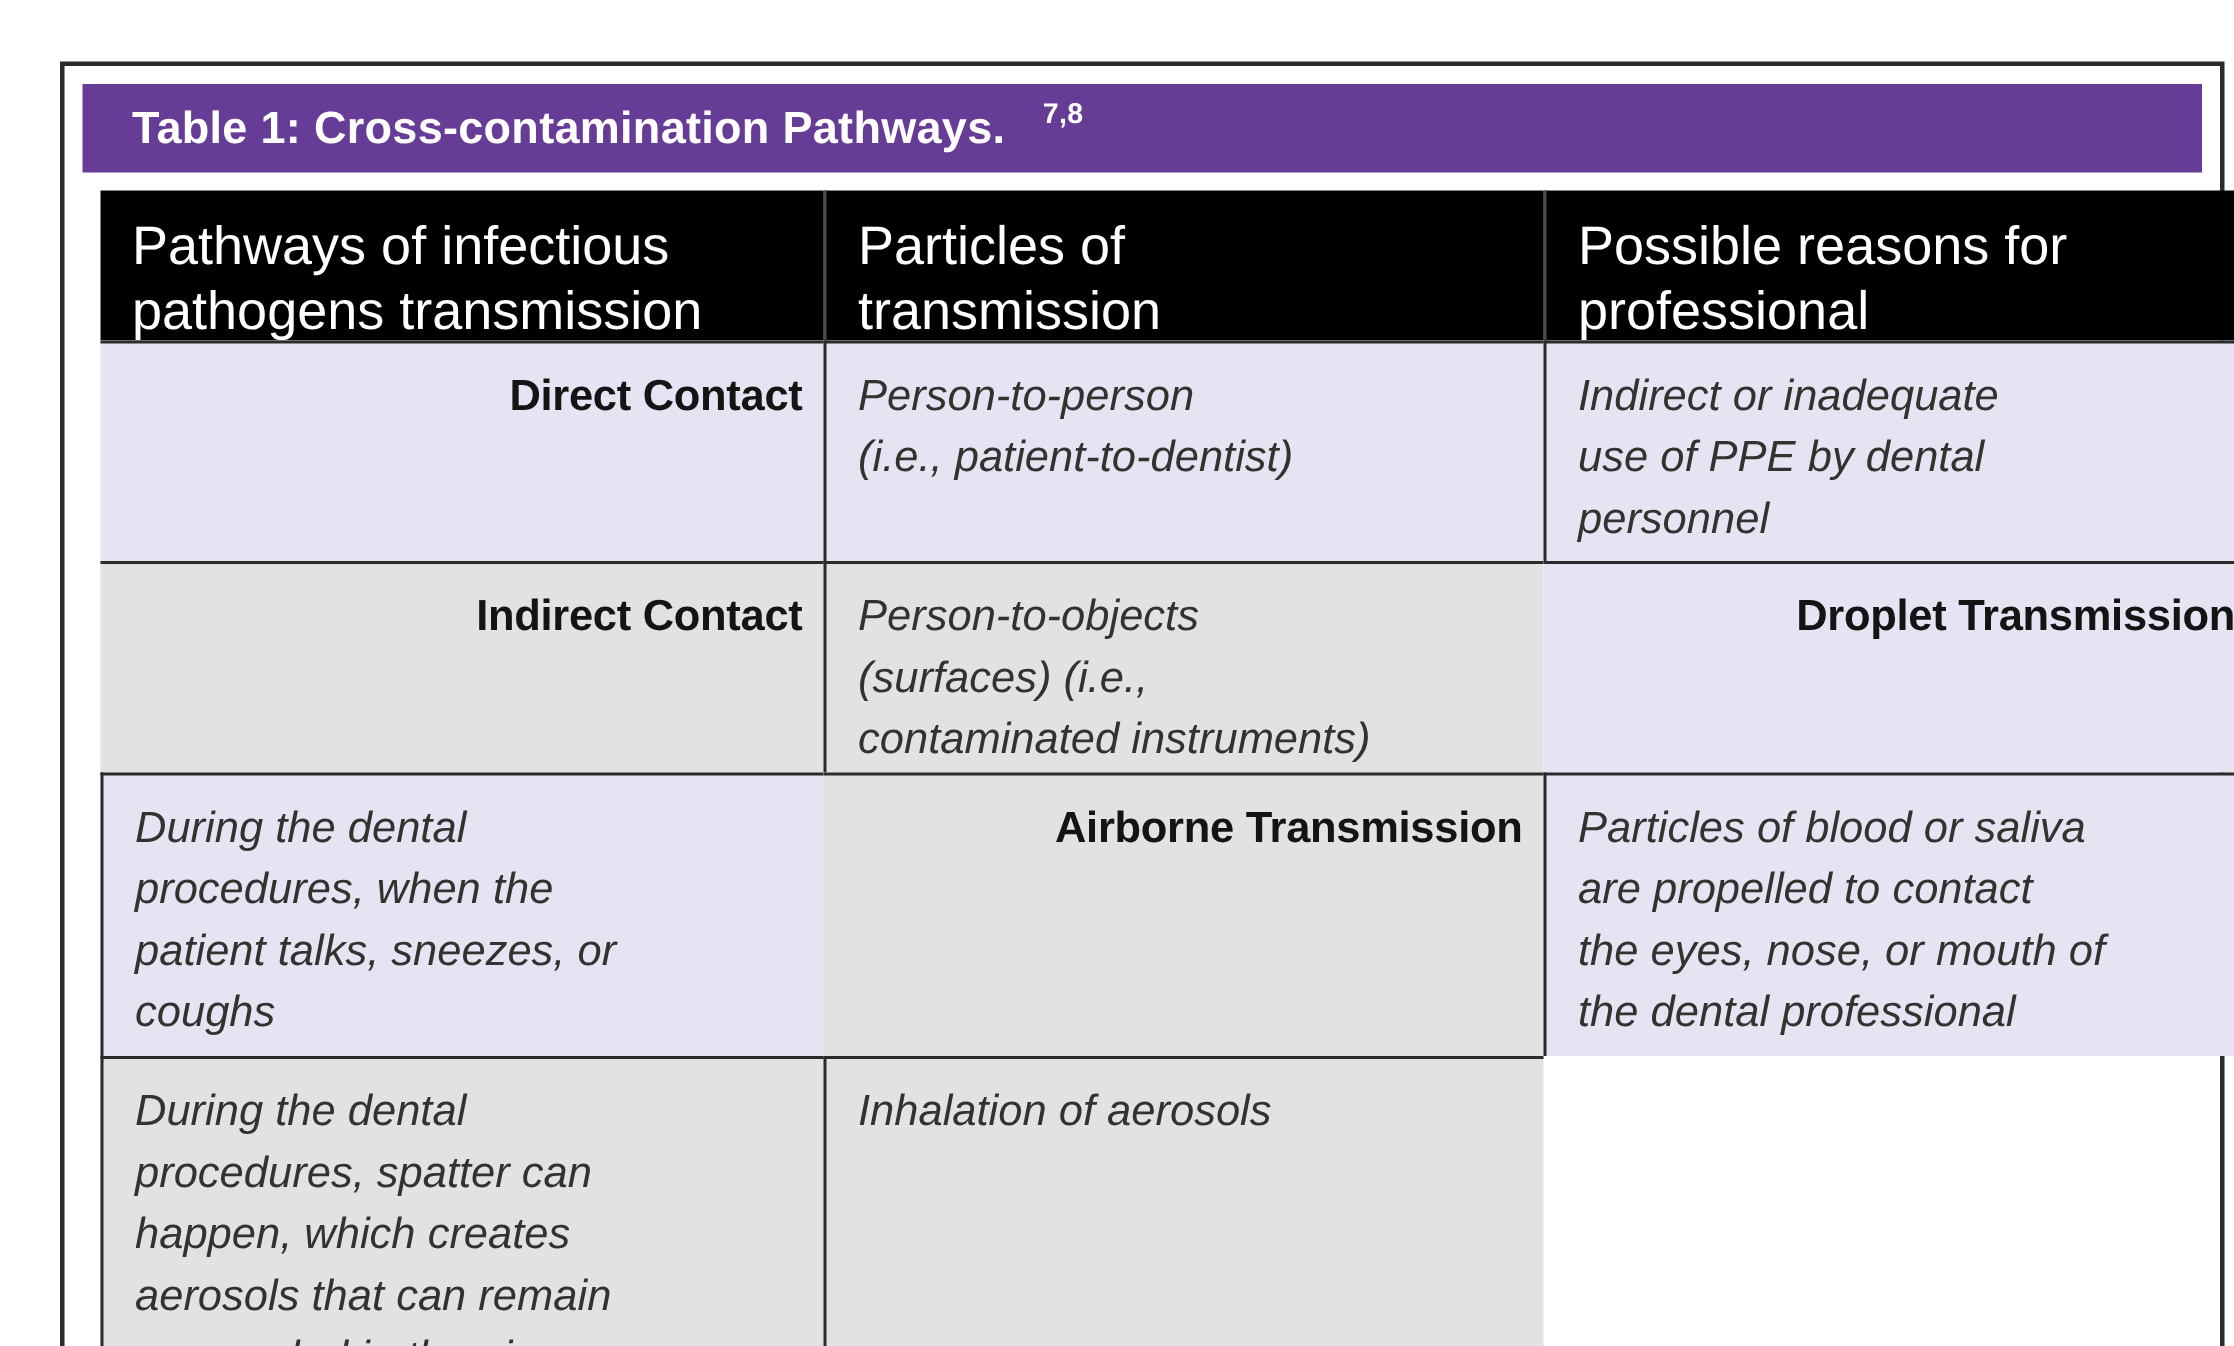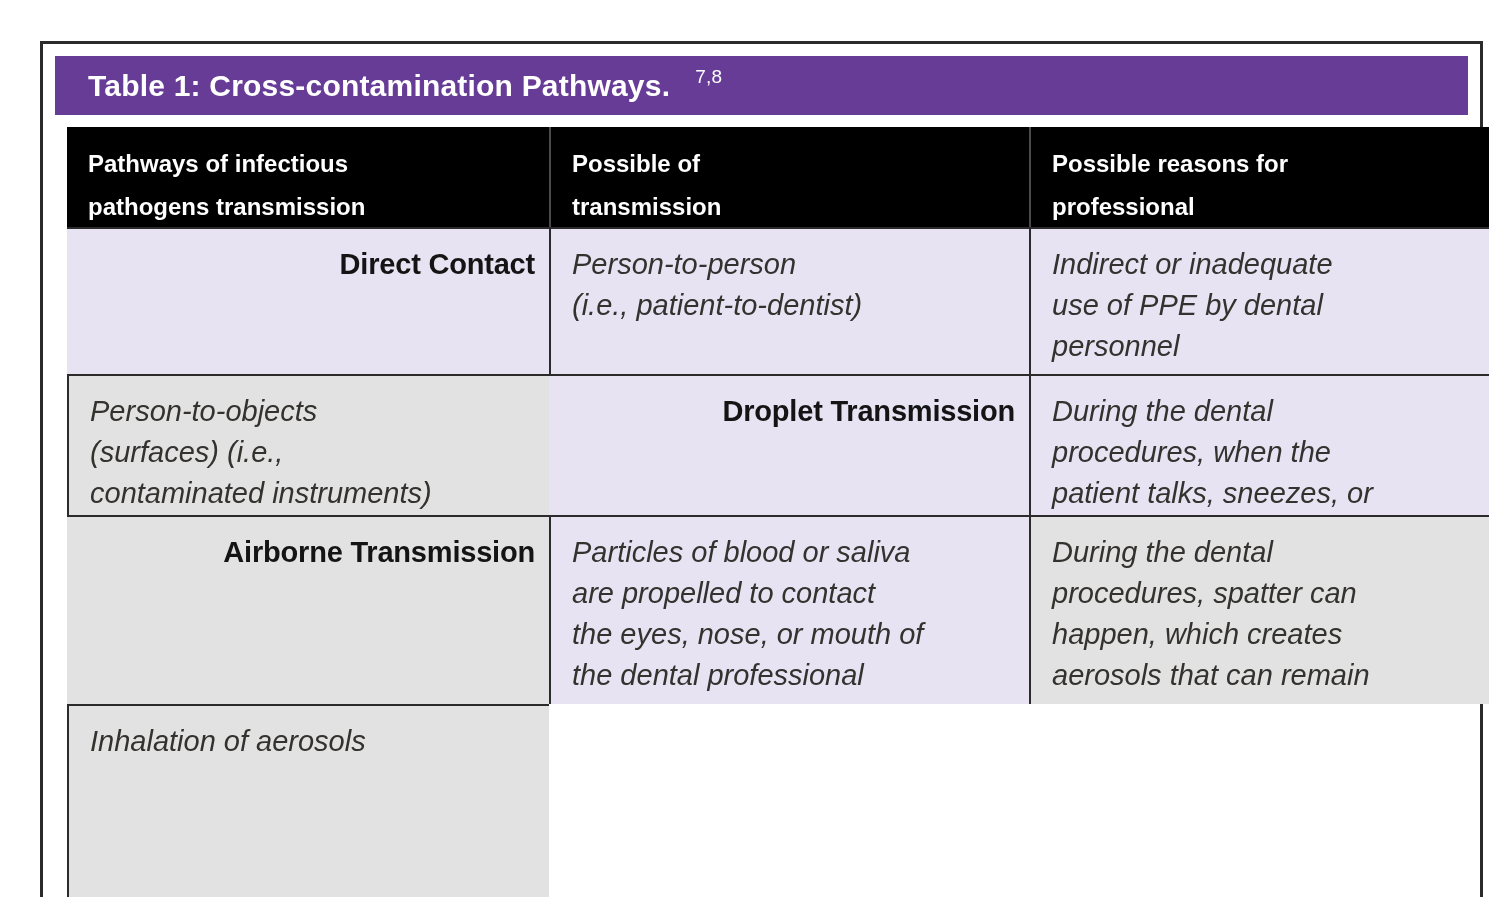--- a/index.html
+++ b/index.html
@@ -16,37 +16,37 @@
 
   .title-bar {
     height: 59px; width: 100%;
     background: var(--title-bar, #663c97);
     color: #ffffff;
     display: flex; align-items: center;
     padding-left: 21px;
     font-size: 30px; font-weight: bold; letter-spacing: 0.2px;
   }
   .title-bar sup {
-    font-size: 19px; font-weight: normal;
+    font-size: 19px; font-weight: bold;
     position: relative; top: -9px; margin-left: 1px;
   }
 
   .grid {
     display: grid;
     grid-template-columns: 482px 480px 475px;
     grid-template-rows: 100px 147px 141px 189px 221px;
     width: 100%;
   }
 
   .cell { white-space: pre-line; overflow: hidden; }
 
   .hcell {
     background: var(--header-bg, #000000);
     color: #ffffff;
-    font-size: 24px; font-weight: bold;
+    font-size: 36px; font-weight: normal;
     line-height: 43px;
     padding: 15px 14px 0 21px;
   }
   .hcell + .hcell { border-left: 2px solid #4a4a4a; }
 
   .bcell {
     font-size: 29px;
     color: #34322f;
     line-height: 41px;
     padding: 15px 14px 0 21px;
@@ -66,32 +66,33 @@
 
     <div class="title-bar">
       <span>Table 1: Cross-contamination Pathways.</span>
         <sup>7,8</sup>
     </div>
 
     <div class="grid">
 
       <div class="cell hcell">Pathways of infectious
 pathogens transmission</div>
-      <div class="cell hcell">Possible of
+      <div class="cell hcell">Particles of
 transmission</div>
       <div class="cell hcell">Possible reasons for
 professional</div>
 
       <div class="cell bcell c1 label row-lavender">Direct Contact</div>
       <div class="cell bcell c2 row-lavender">Person-to-person
 (i.e., patient-to-dentist)</div>
       <div class="cell bcell c3 row-lavender">Indirect or inadequate
 use of PPE by dental
 personnel</div>
 
+      <div class="cell bcell c1 label row-gray">Indirect Contact</div>
       <div class="cell bcell c2 row-gray">Person-to-objects
 (surfaces) (i.e.,
 contaminated instruments)</div>
 
       <div class="cell bcell c1 label row-lavender">Droplet Transmission</div>
       <div class="cell bcell c2 row-lavender">During the dental
 procedures, when the
 patient talks, sneezes, or
 coughs</div>
       <div class="cell bcell c1 label row-gray">Airborne Transmission</div>

